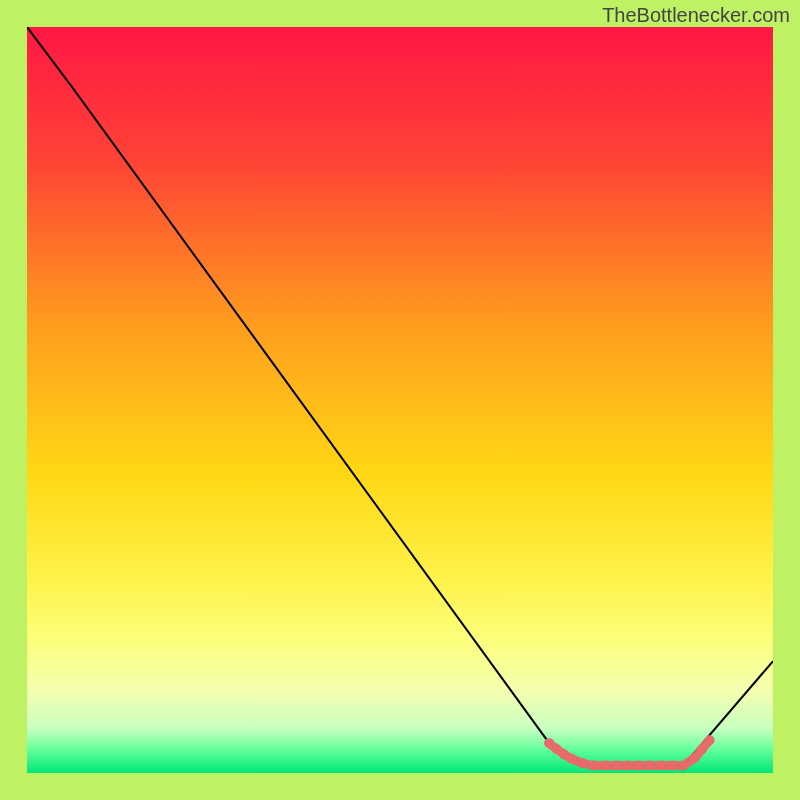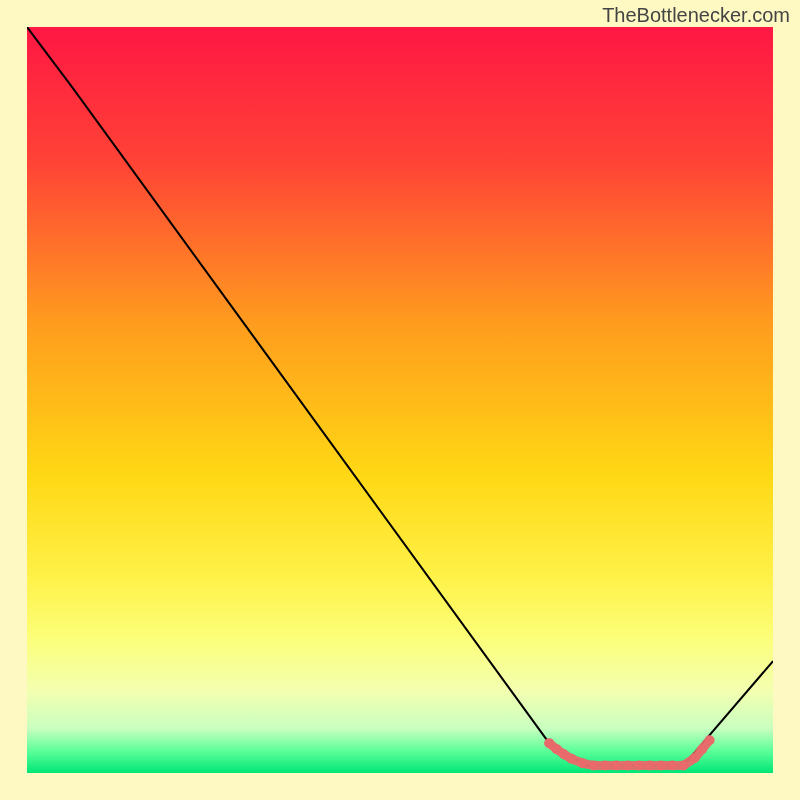--- a/index.html
+++ b/index.html
@@ -8,21 +8,21 @@
     background: #000;
     width: 800px;
     height: 800px;
     overflow: hidden;
     font-family: Arial, sans-serif;
   }
   .container {
     position: relative;
     width: 800px;
     height: 800px;
-    background: #fef9c3;
+    background: #bef264;
   }
   .watermark {
     position: absolute;
     top: 4px;
     right: 10px;
     color: #444;
     font-size: 20px;
     font-weight: 500;
     z-index: 10;
   }

